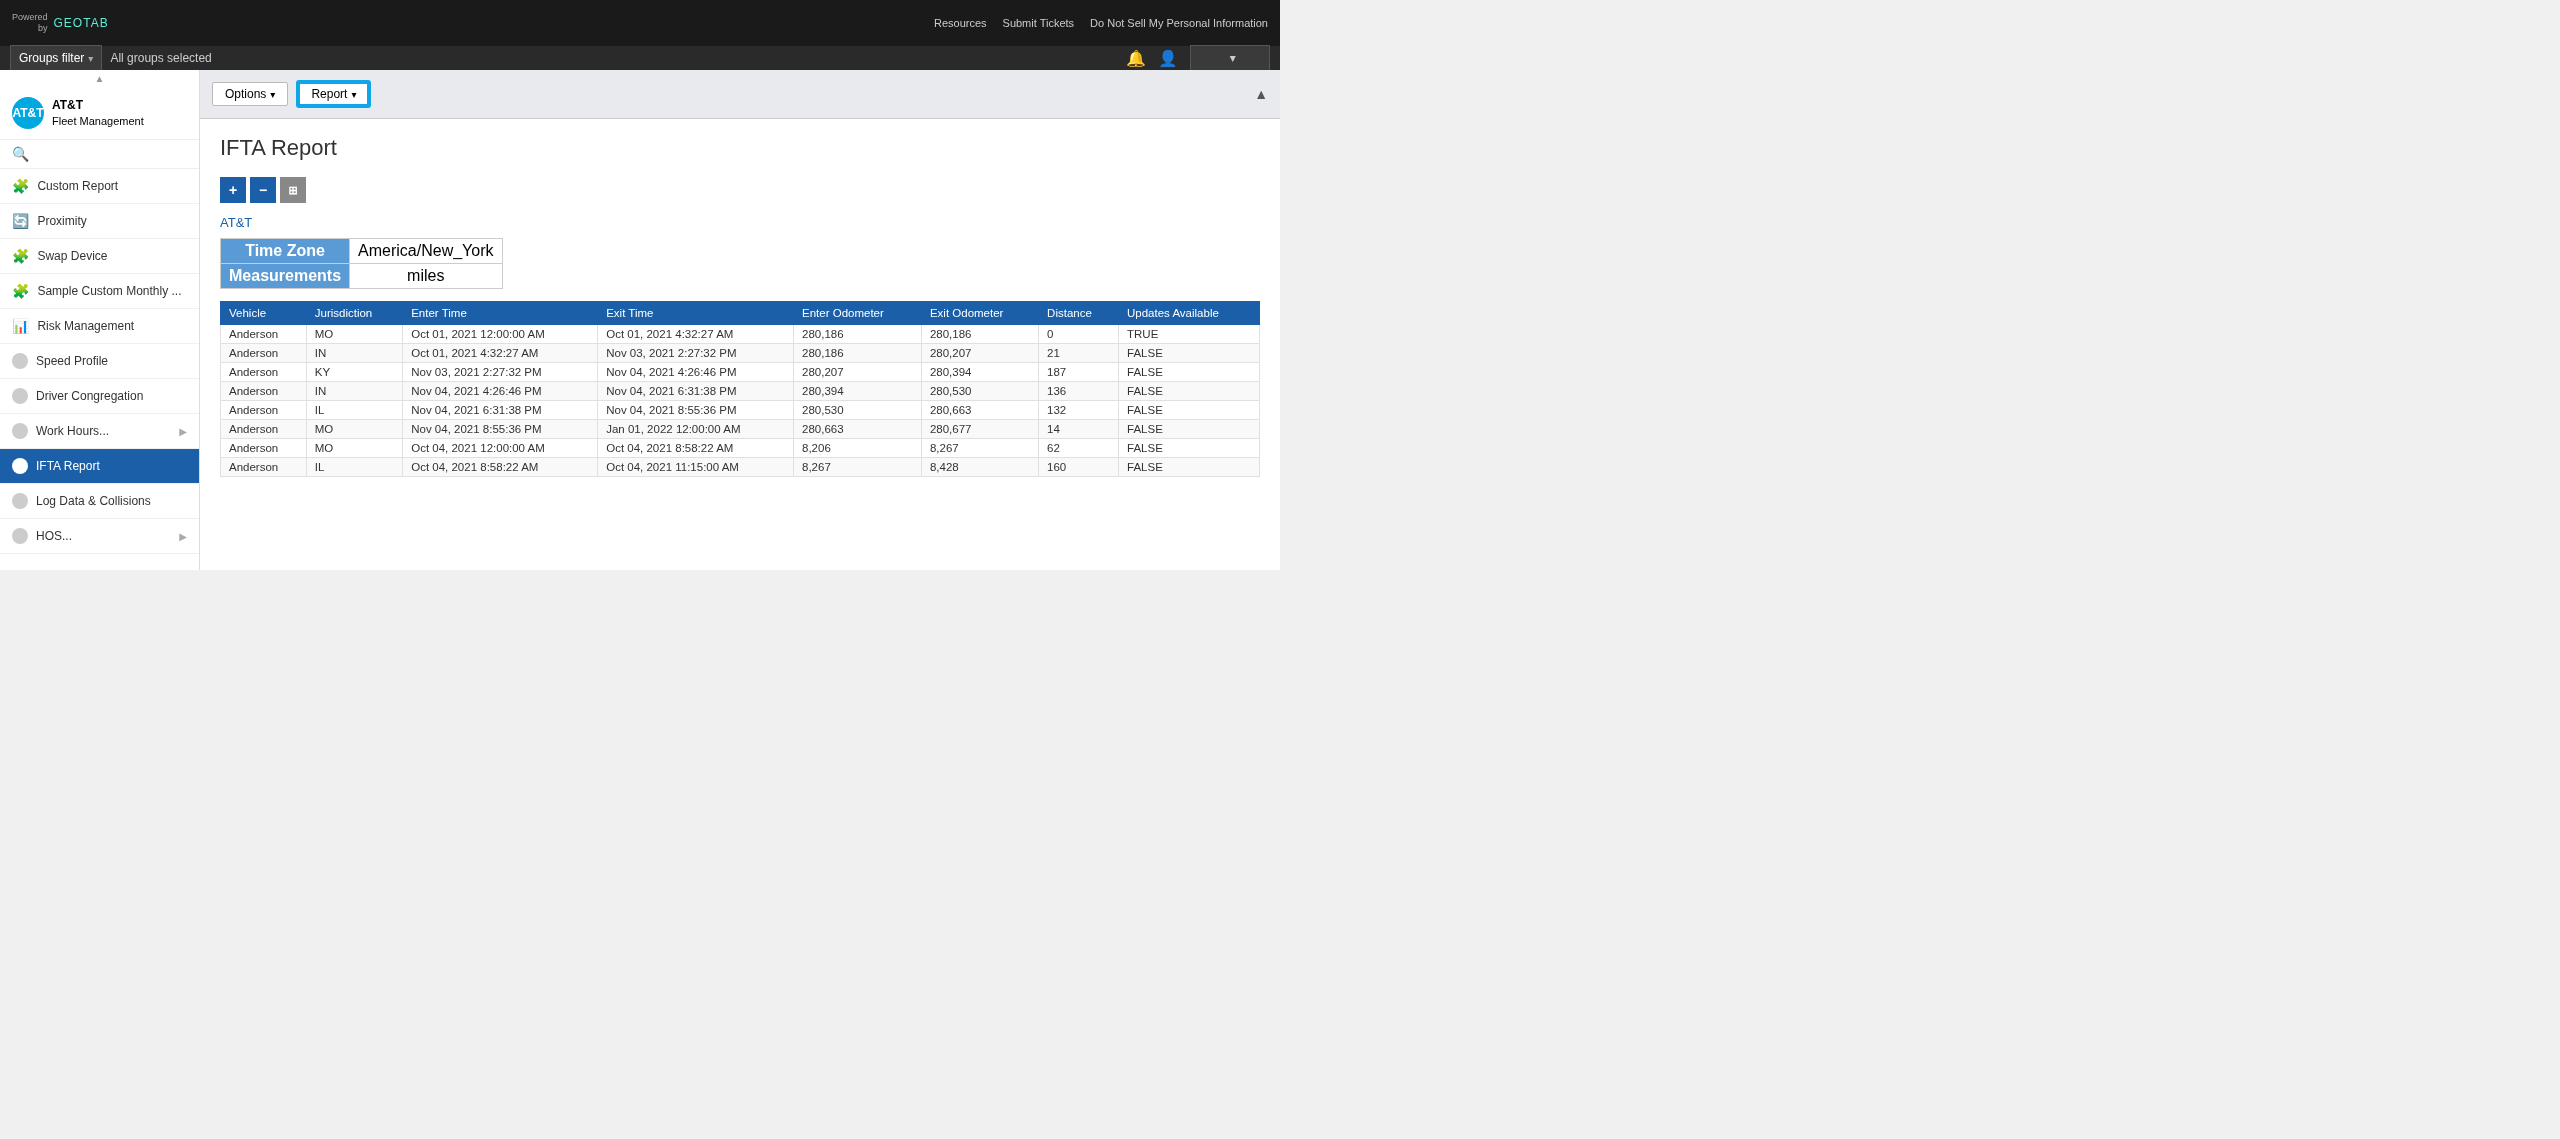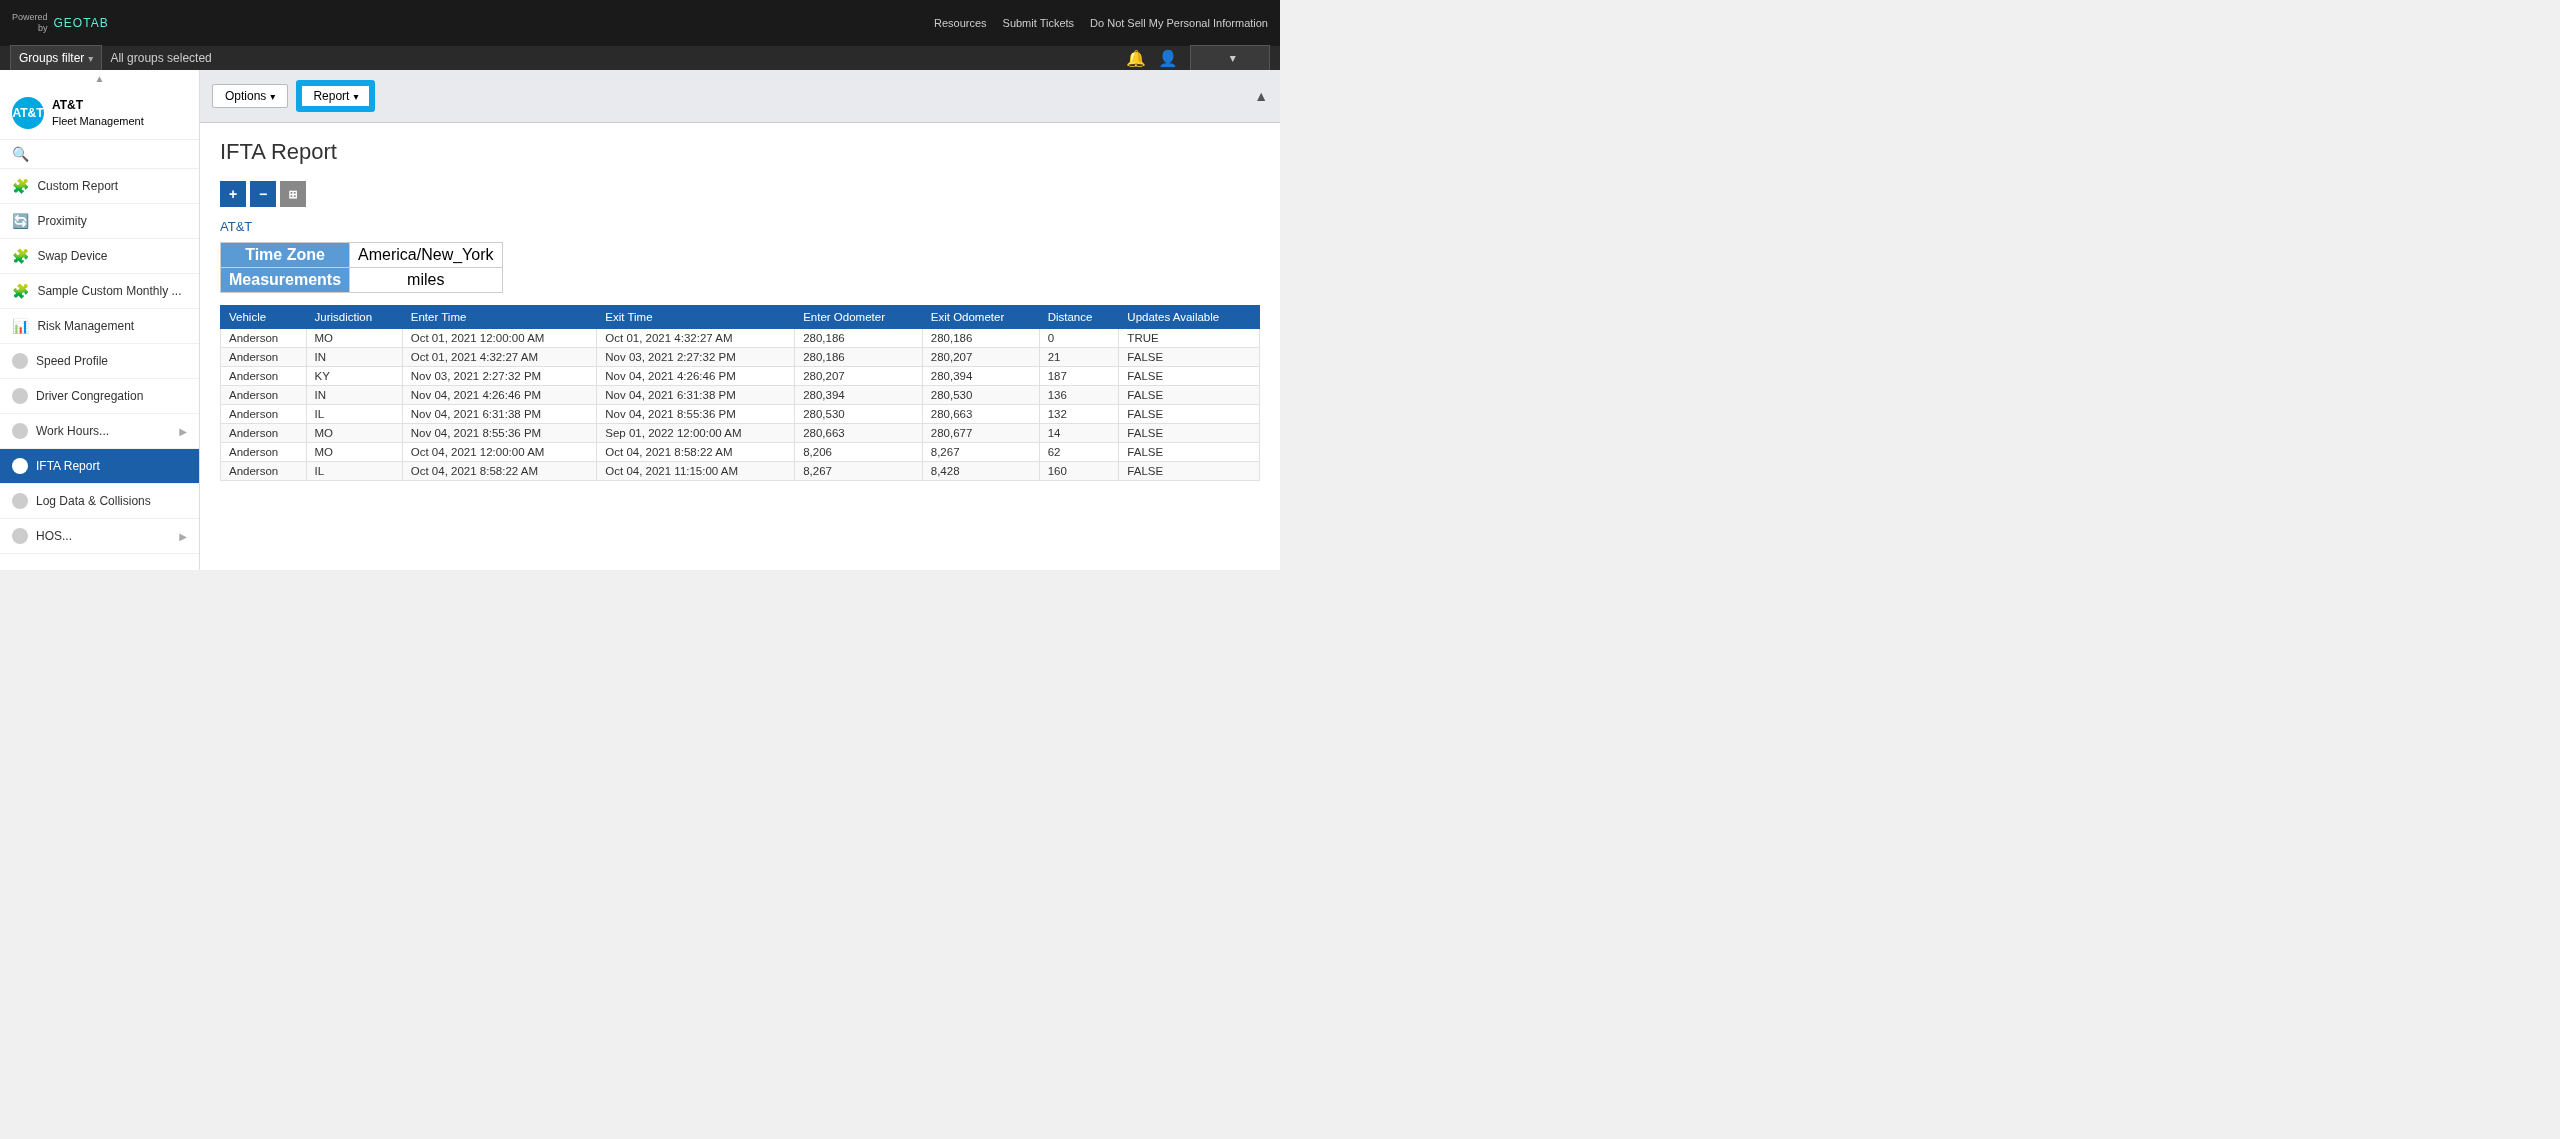--- a/index.html
+++ b/index.html
@@ -157,21 +157,21 @@
       border: 1px solid #bbb;
       padding: 4px 12px;
       font-size: 12px;
       cursor: pointer;
       border-radius: 2px;
       display: flex;
       align-items: center;
       gap: 4px;
     }
     .toolbar-btn.highlighted {
-      border: 6px solid #0ea5e9;
+      border: 4px solid #0ea5e9;
       border-radius: 3px;
       padding: 3px 11px;
     }
     .toolbar-btn .chevron { font-size: 10px; }
     .scroll-up-btn { margin-left: auto; background: none; border: none; color: #555; cursor: pointer; font-size: 14px; }
 
     
     .report-content {
       padding: 16px 20px;
       background: white;
@@ -499,21 +499,21 @@
               <td>Nov 04, 2021 8:55:36 PM</td>
               <td>280,530</td>
               <td>280,663</td>
               <td>132</td>
               <td>FALSE</td>
             </tr>
             <tr>
               <td>Anderson</td>
               <td>MO</td>
               <td>Nov 04, 2021 8:55:36 PM</td>
-              <td>Sep 01, 2022 12:00:00 AM</td>
+              <td>Jan 01, 2022 12:00:00 AM</td>
               <td>280,663</td>
               <td>280,677</td>
               <td>14</td>
               <td>FALSE</td>
             </tr>
             <tr>
               <td>Anderson</td>
               <td>MO</td>
               <td>Oct 04, 2021 12:00:00 AM</td>
               <td>Oct 04, 2021 8:58:22 AM</td>

